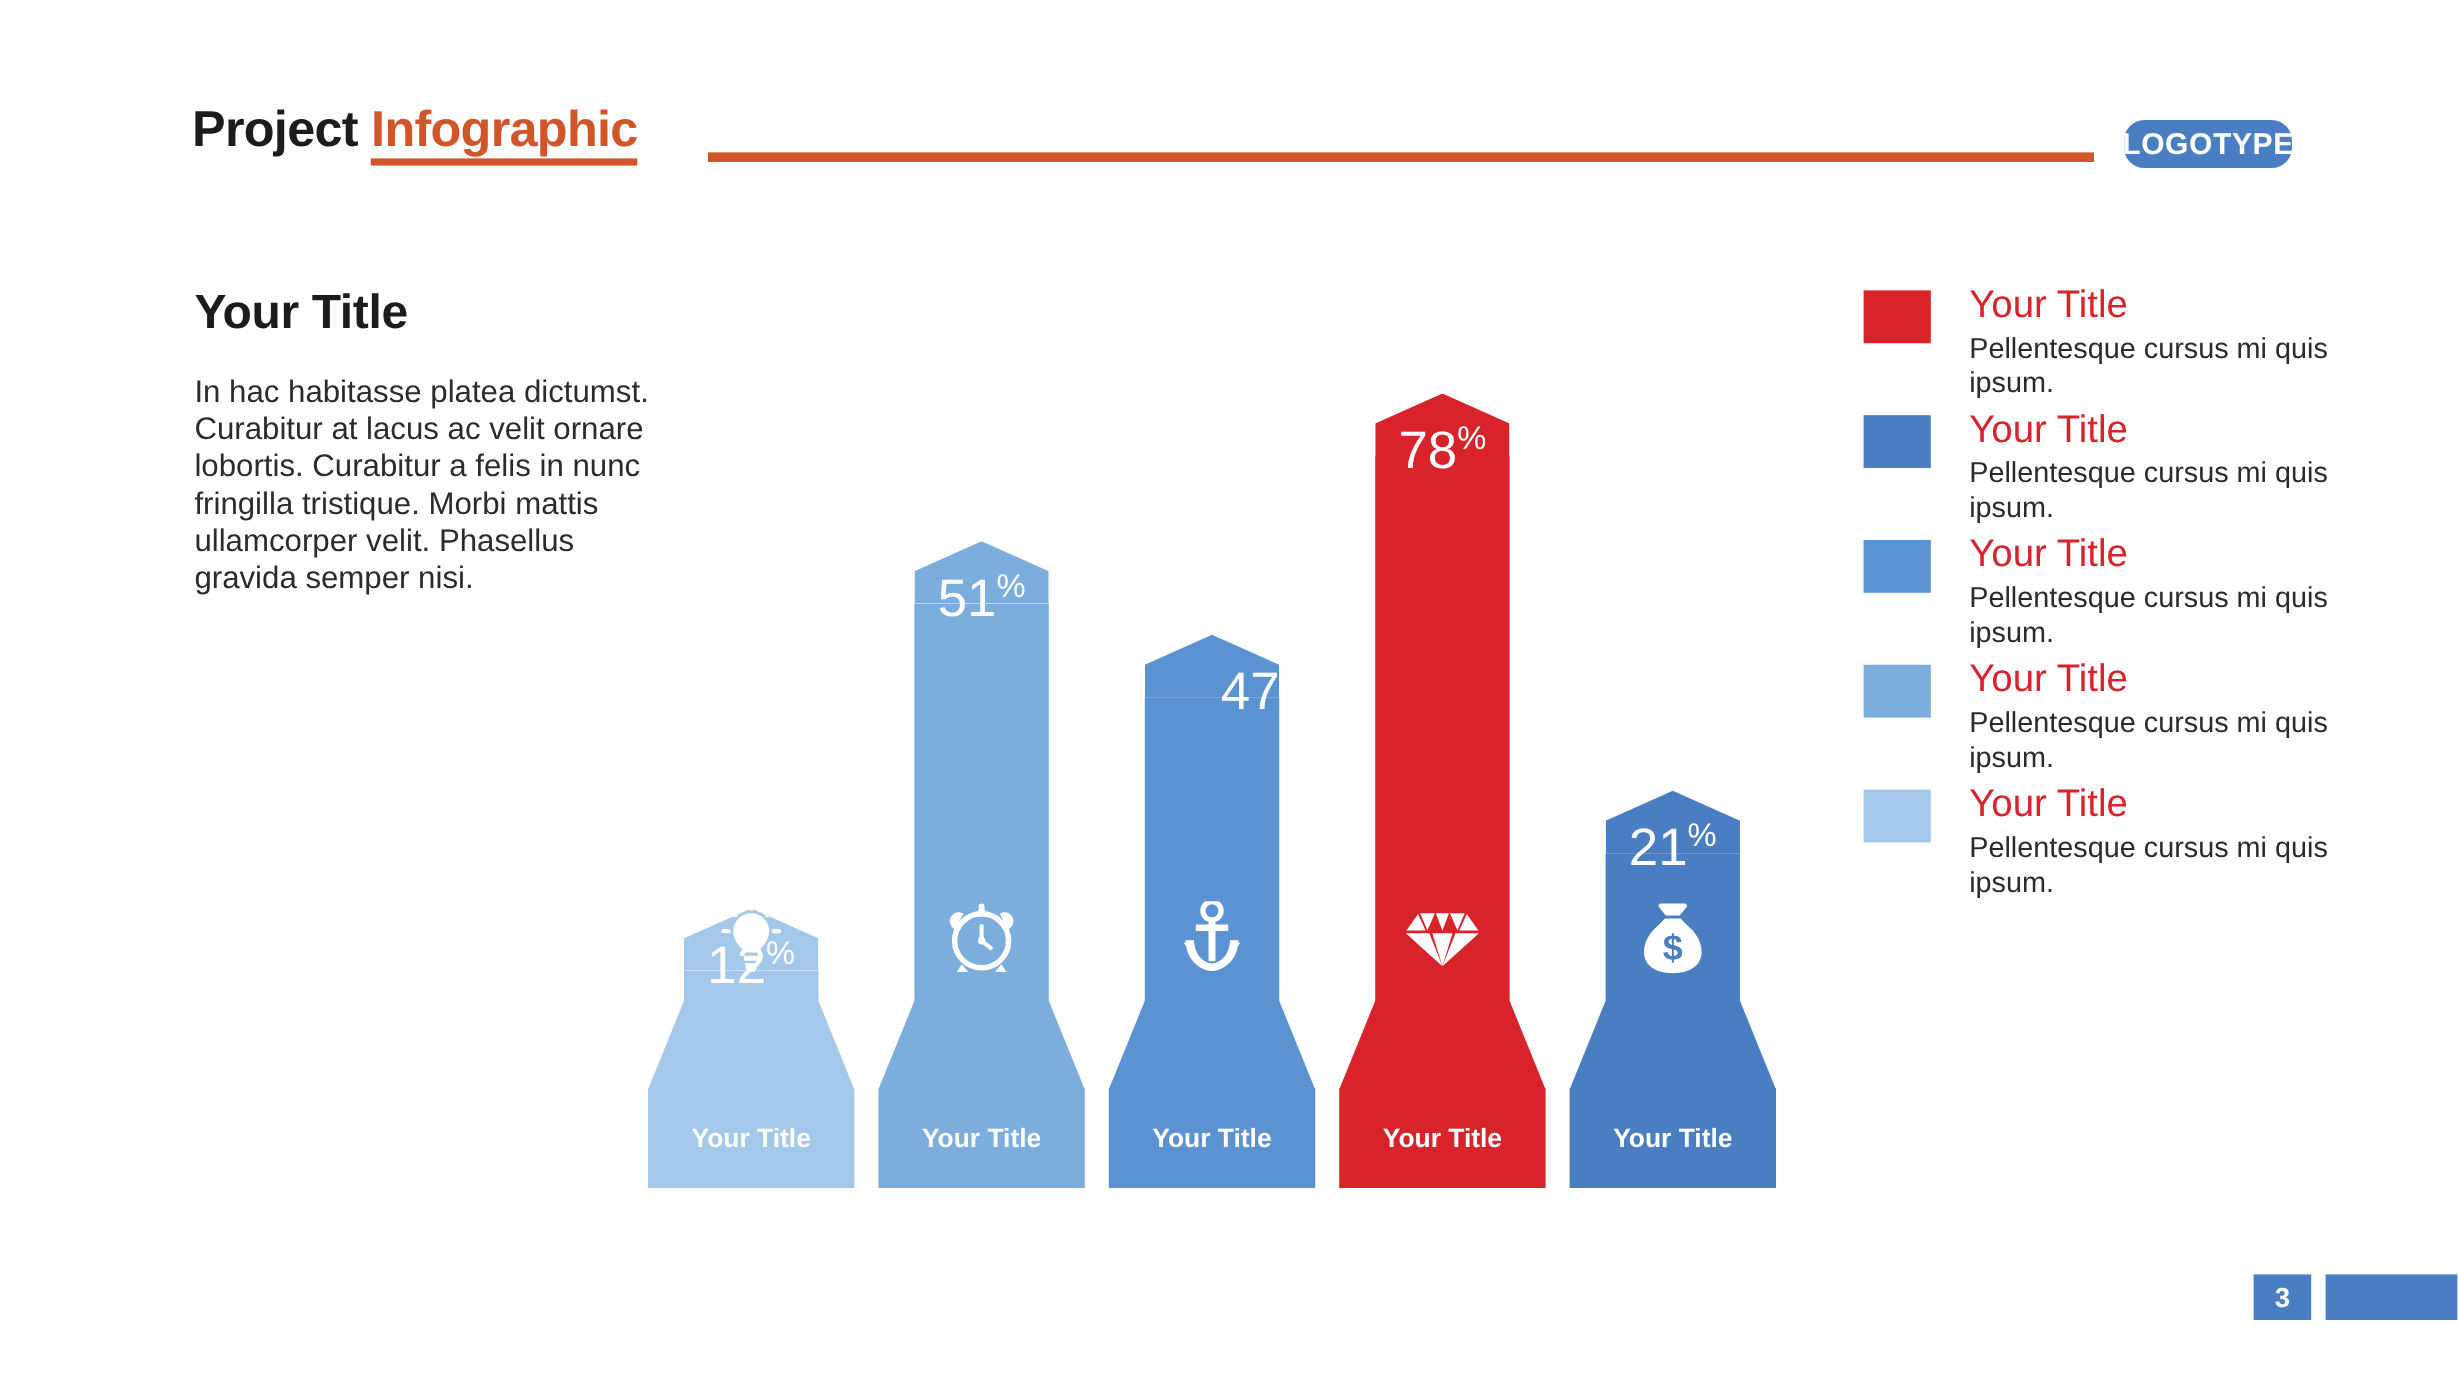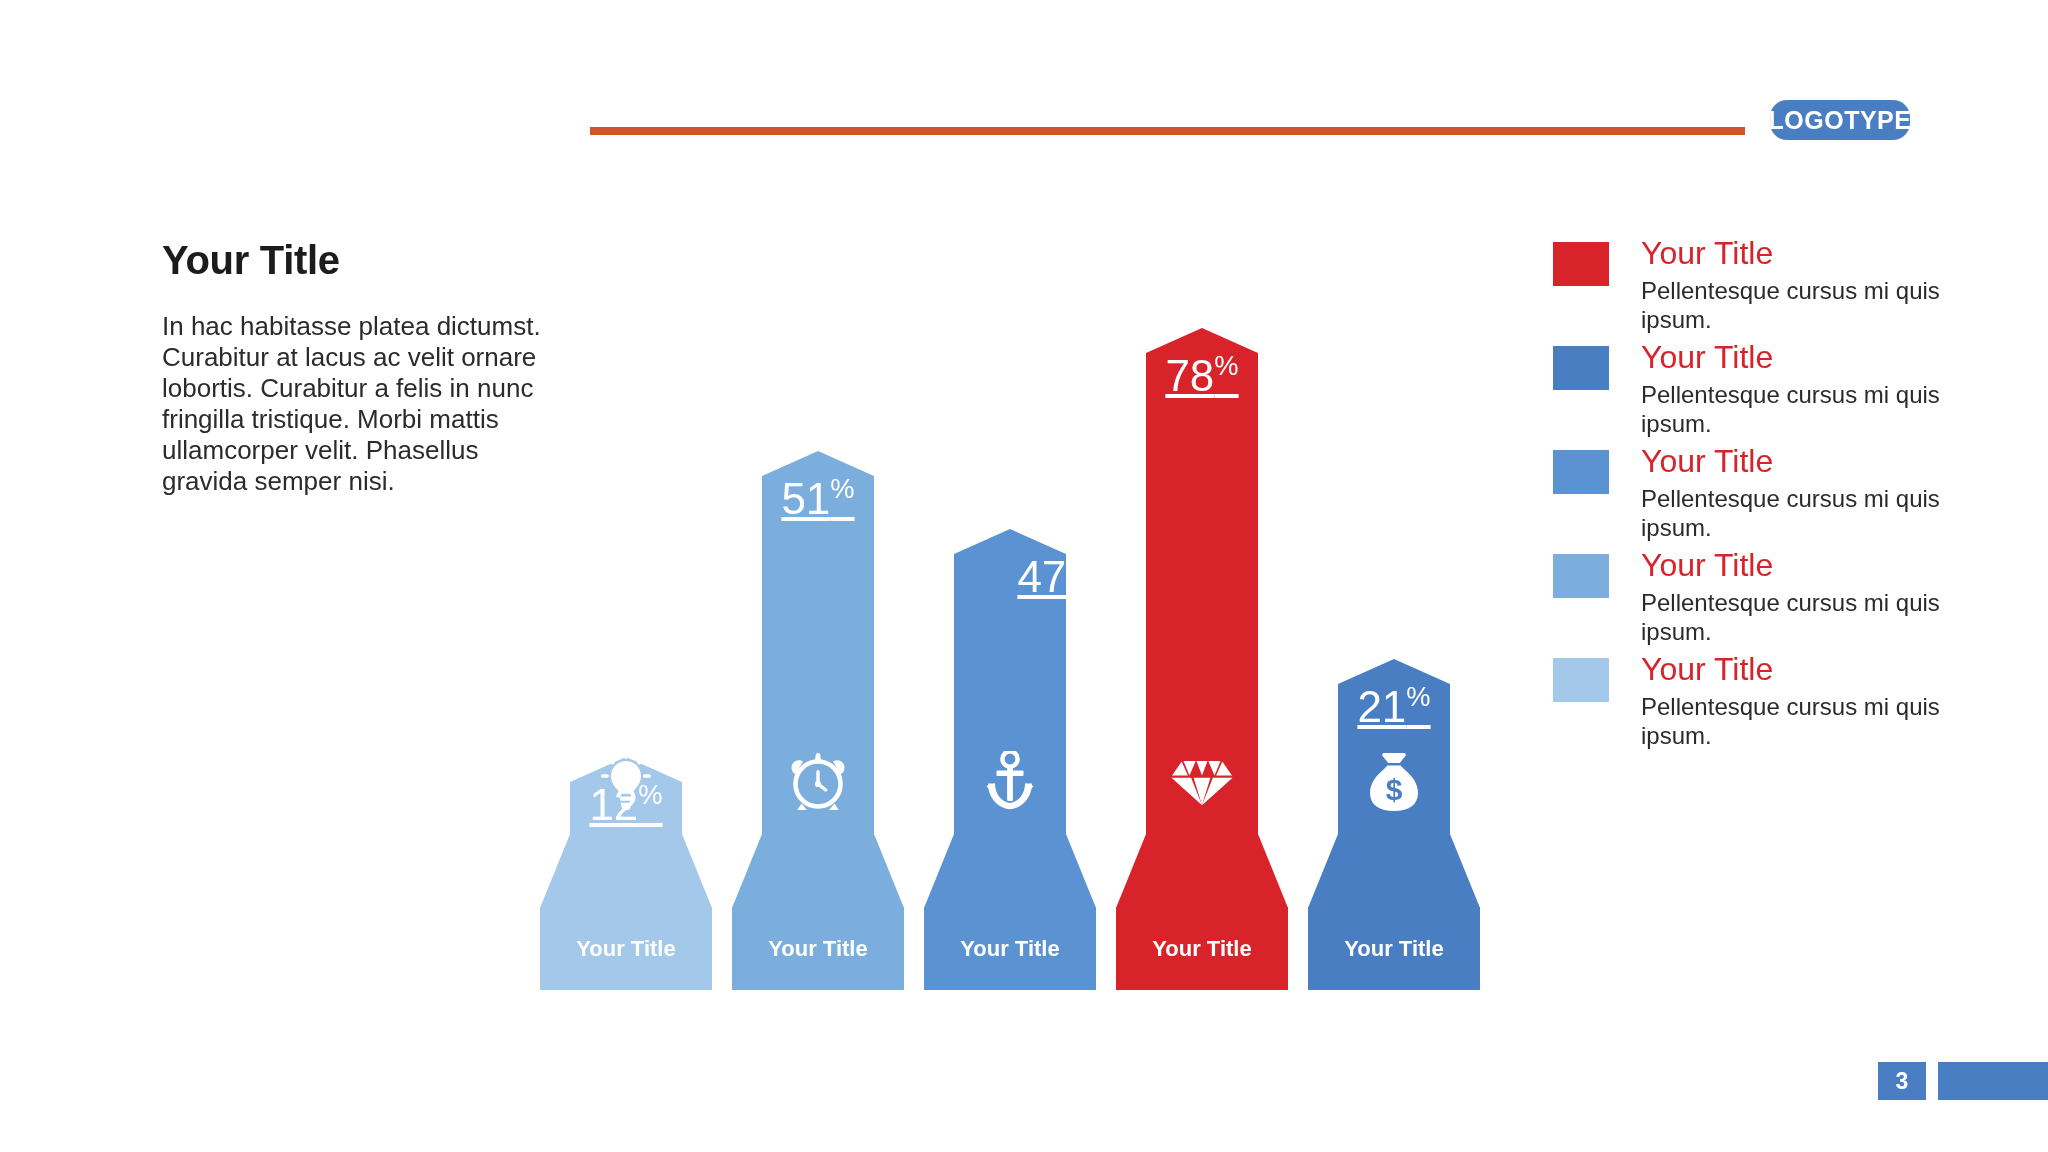--- a/index.html
+++ b/index.html
@@ -141,21 +141,20 @@
   .bar-value {
     position: absolute;
     left: 30px;
     width: 112px;
     text-align: center;
     color: #ffffff;
     font-size: 44px;
     font-weight: 500;
     white-space: nowrap;
     line-height: 1;
-    text-decoration: underline;
   }
   .bar-value sup {
     font-size: 0.62em;
     vertical-align: super;
     line-height: 0;
   }
   .bar-icon {
     position: absolute;
     left: 30px;
     width: 112px;
@@ -219,20 +218,24 @@
     top: 1062px;
     width: 110px;
     height: 38px;
     background: #4A7EC2;
   }
 </style>
 </head>
 <body>
 
 <div class="header">
+  <div class="brand">
+    <span class="brand-primary">Project</span>
+    <span class="brand-accent">Infographic</span>
+  </div>
   <div class="header-rule"></div>
   <div class="logotype">LOGOTYPE</div>
 </div>
 
 <div class="left-block">
   <h2 class="left-title">Your Title</h2>
   <p class="left-body">In hac habitasse platea dictumst. Curabitur at lacus ac velit ornare lobortis. Curabitur a felis in nunc fringilla tristique. Morbi mattis ullamcorper velit. Phasellus gravida semper nisi.</p>
 </div>
 
 <div class="chart" id="chart">

